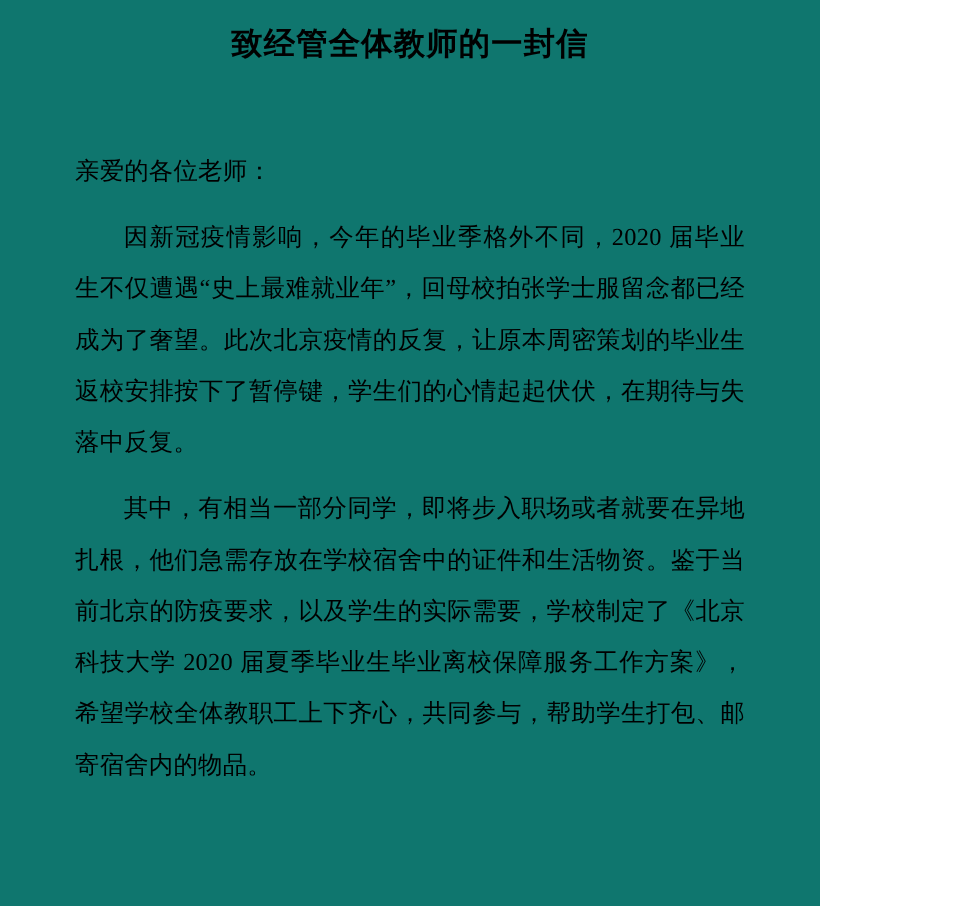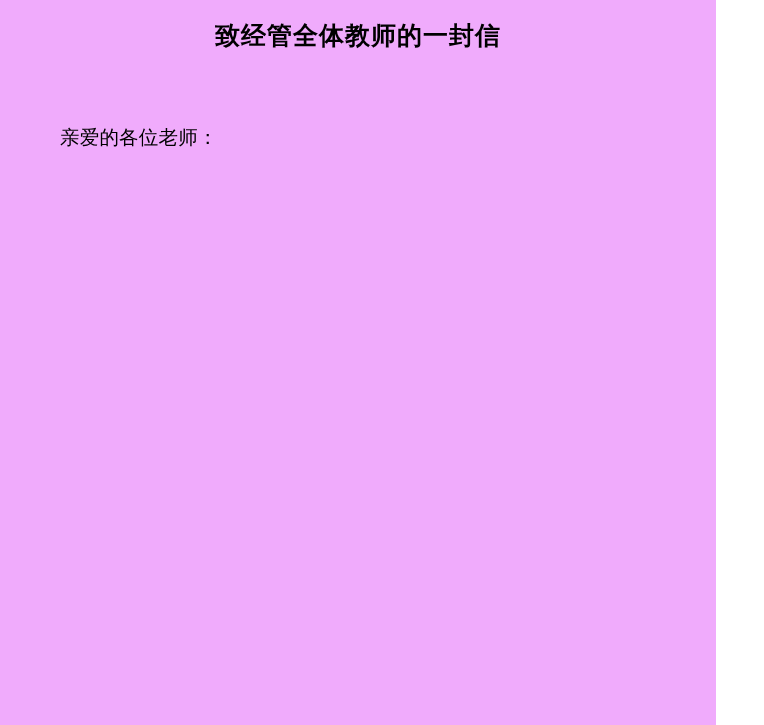--- a/index.html
+++ b/index.html
@@ -9,24 +9,24 @@
   }
   body {
     width: 764px;
     height: 725px;
     overflow: hidden;
     font-family: "Liberation Serif", "DejaVu Serif", serif;
     color: #000000;
   }
   .page {
     position: relative;
-    width: 716px;
+    width: 656px;
     height: 725px;
     box-sizing: border-box;
-    background: #f0abfc;
+    background: #0f766e;
   }
   .doc-title {
     text-align: center;
     font-size: 25px;
     font-weight: bold;
     letter-spacing: 1px;
     margin: 0;
     padding-top: 20px;
     padding-bottom: 2px;
     font-family: "Liberation Serif", "DejaVu Serif", serif;
@@ -60,17 +60,19 @@
 <body>
 
 <div class="page">
 
   <h1 class="doc-title">致经管全体教师的一封信</h1>
 
   <div class="body-area">
 
     <p class="para salutation">亲爱的各位老师：</p>
 
+    <p class="para indent">因新冠疫情影响，今年的毕业季格外不同，2020 届毕业生不仅遭遇“史上最难就业年”，回母校拍张学士服留念都已经成为了奢望。此次北京疫情的反复，让原本周密策划的毕业生返校安排按下了暂停键，学生们的心情起起伏伏，在期待与失落中反复。</p>
 
+    <p class="para indent">其中，有相当一部分同学，即将步入职场或者就要在异地扎根，他们急需存放在学校宿舍中的证件和生活物资。鉴于当前北京的防疫要求，以及学生的实际需要，学校制定了《北京科技大学 2020 届夏季毕业生毕业离校保障服务工作方案》，希望学校全体教职工上下齐心，共同参与，帮助学生打包、邮寄宿舍内的物品。</p>
 
 
   </div>
 </div>
 
 </body></html>

